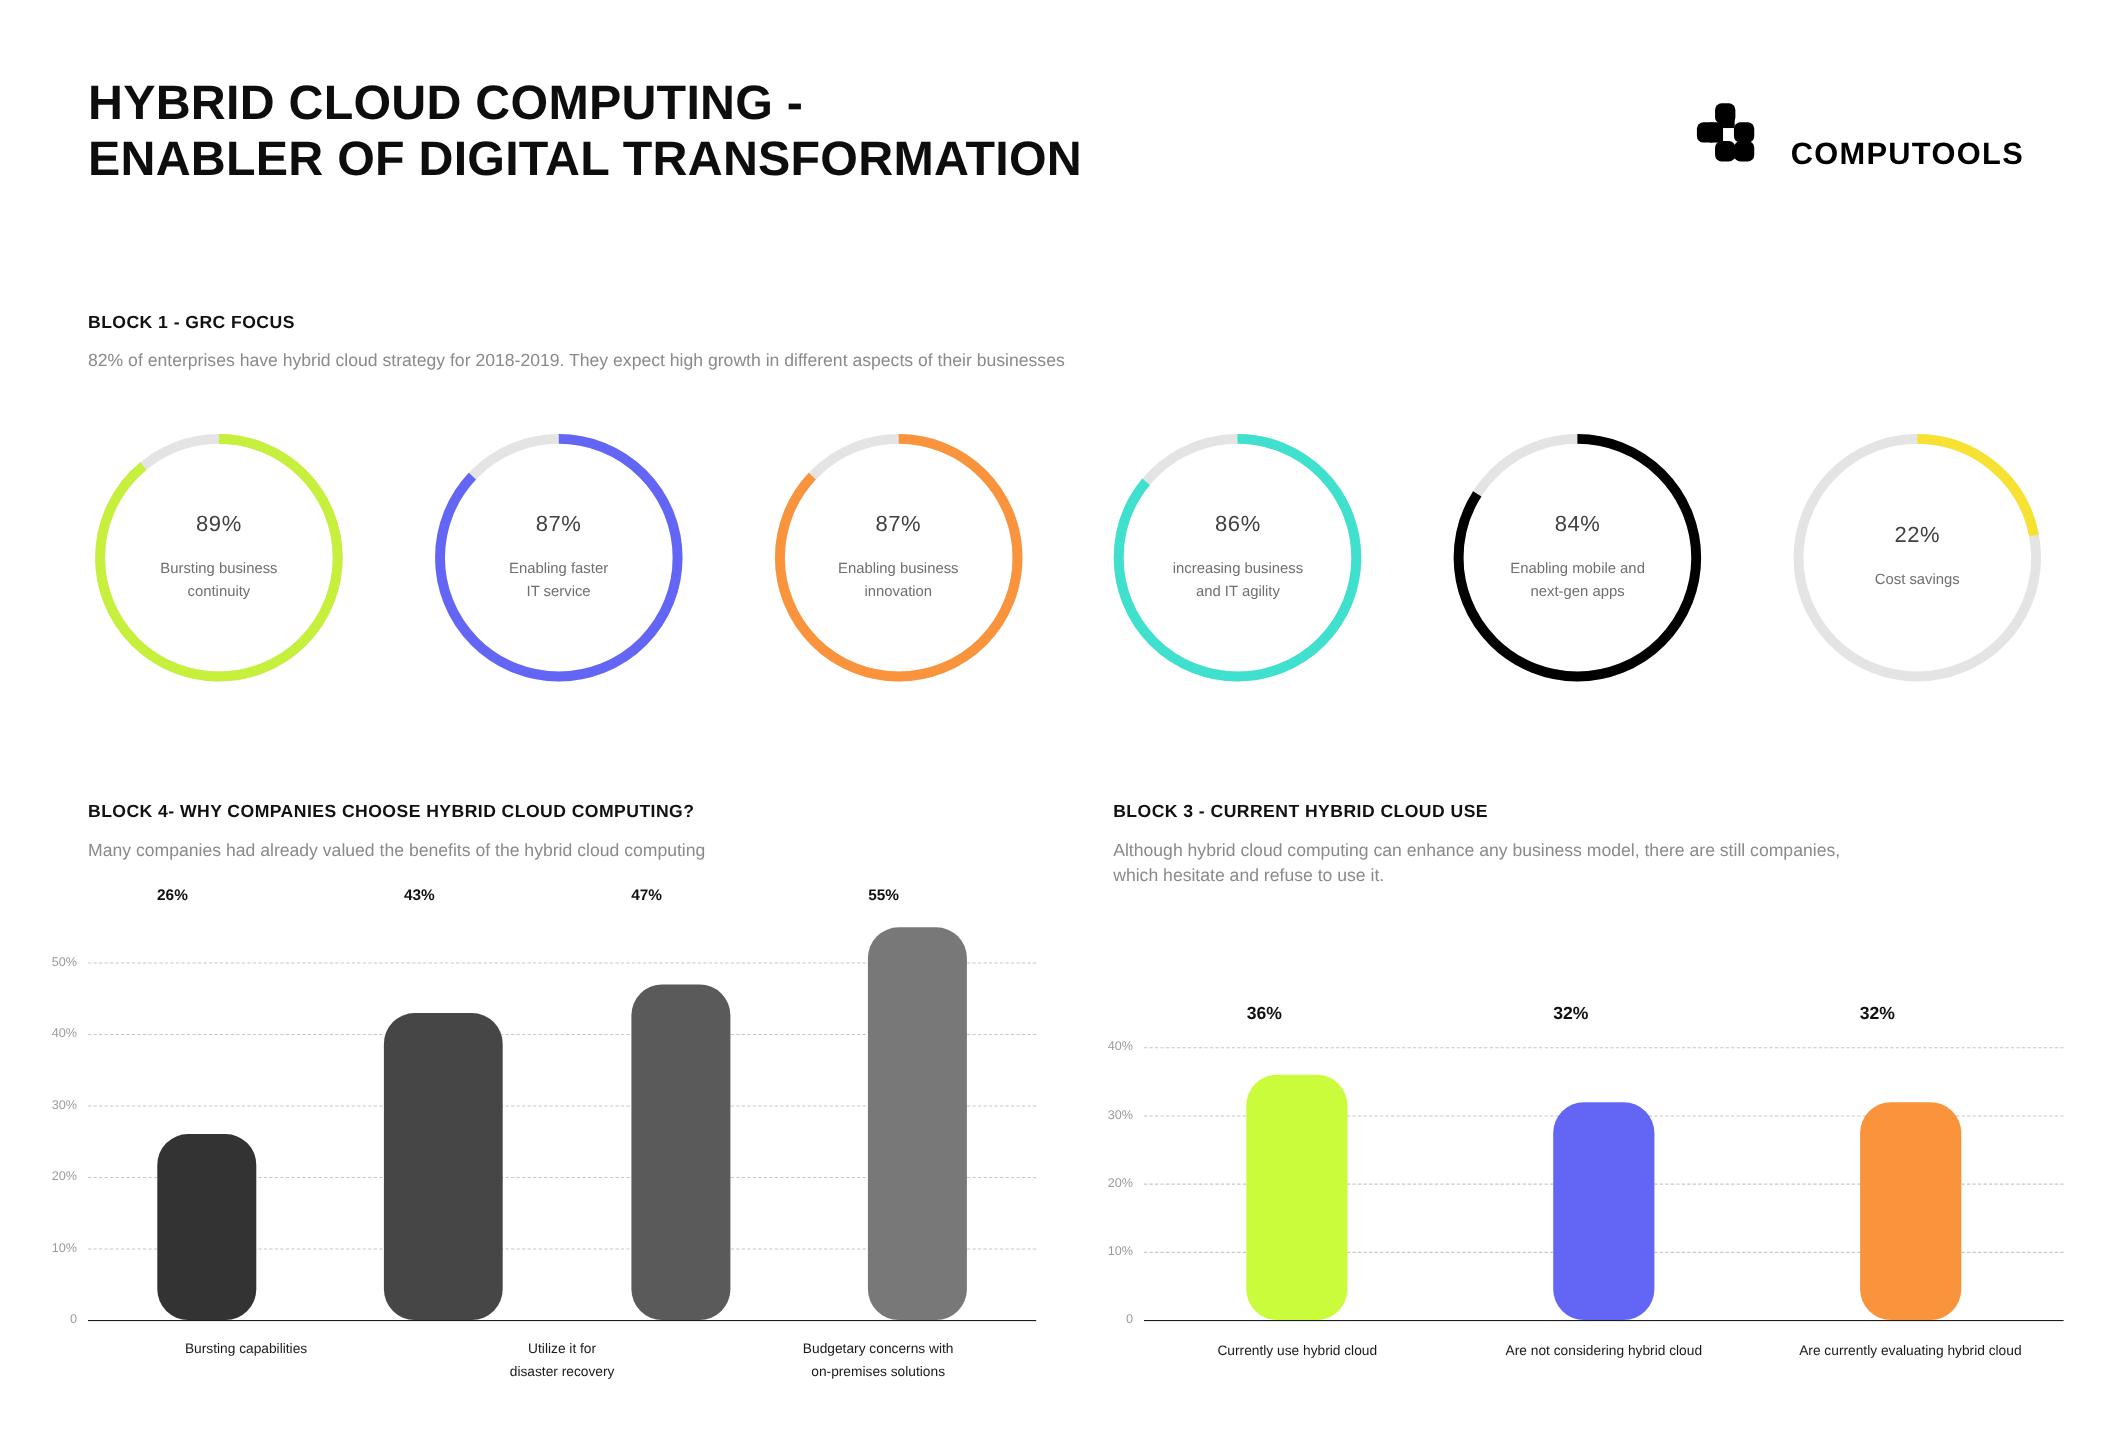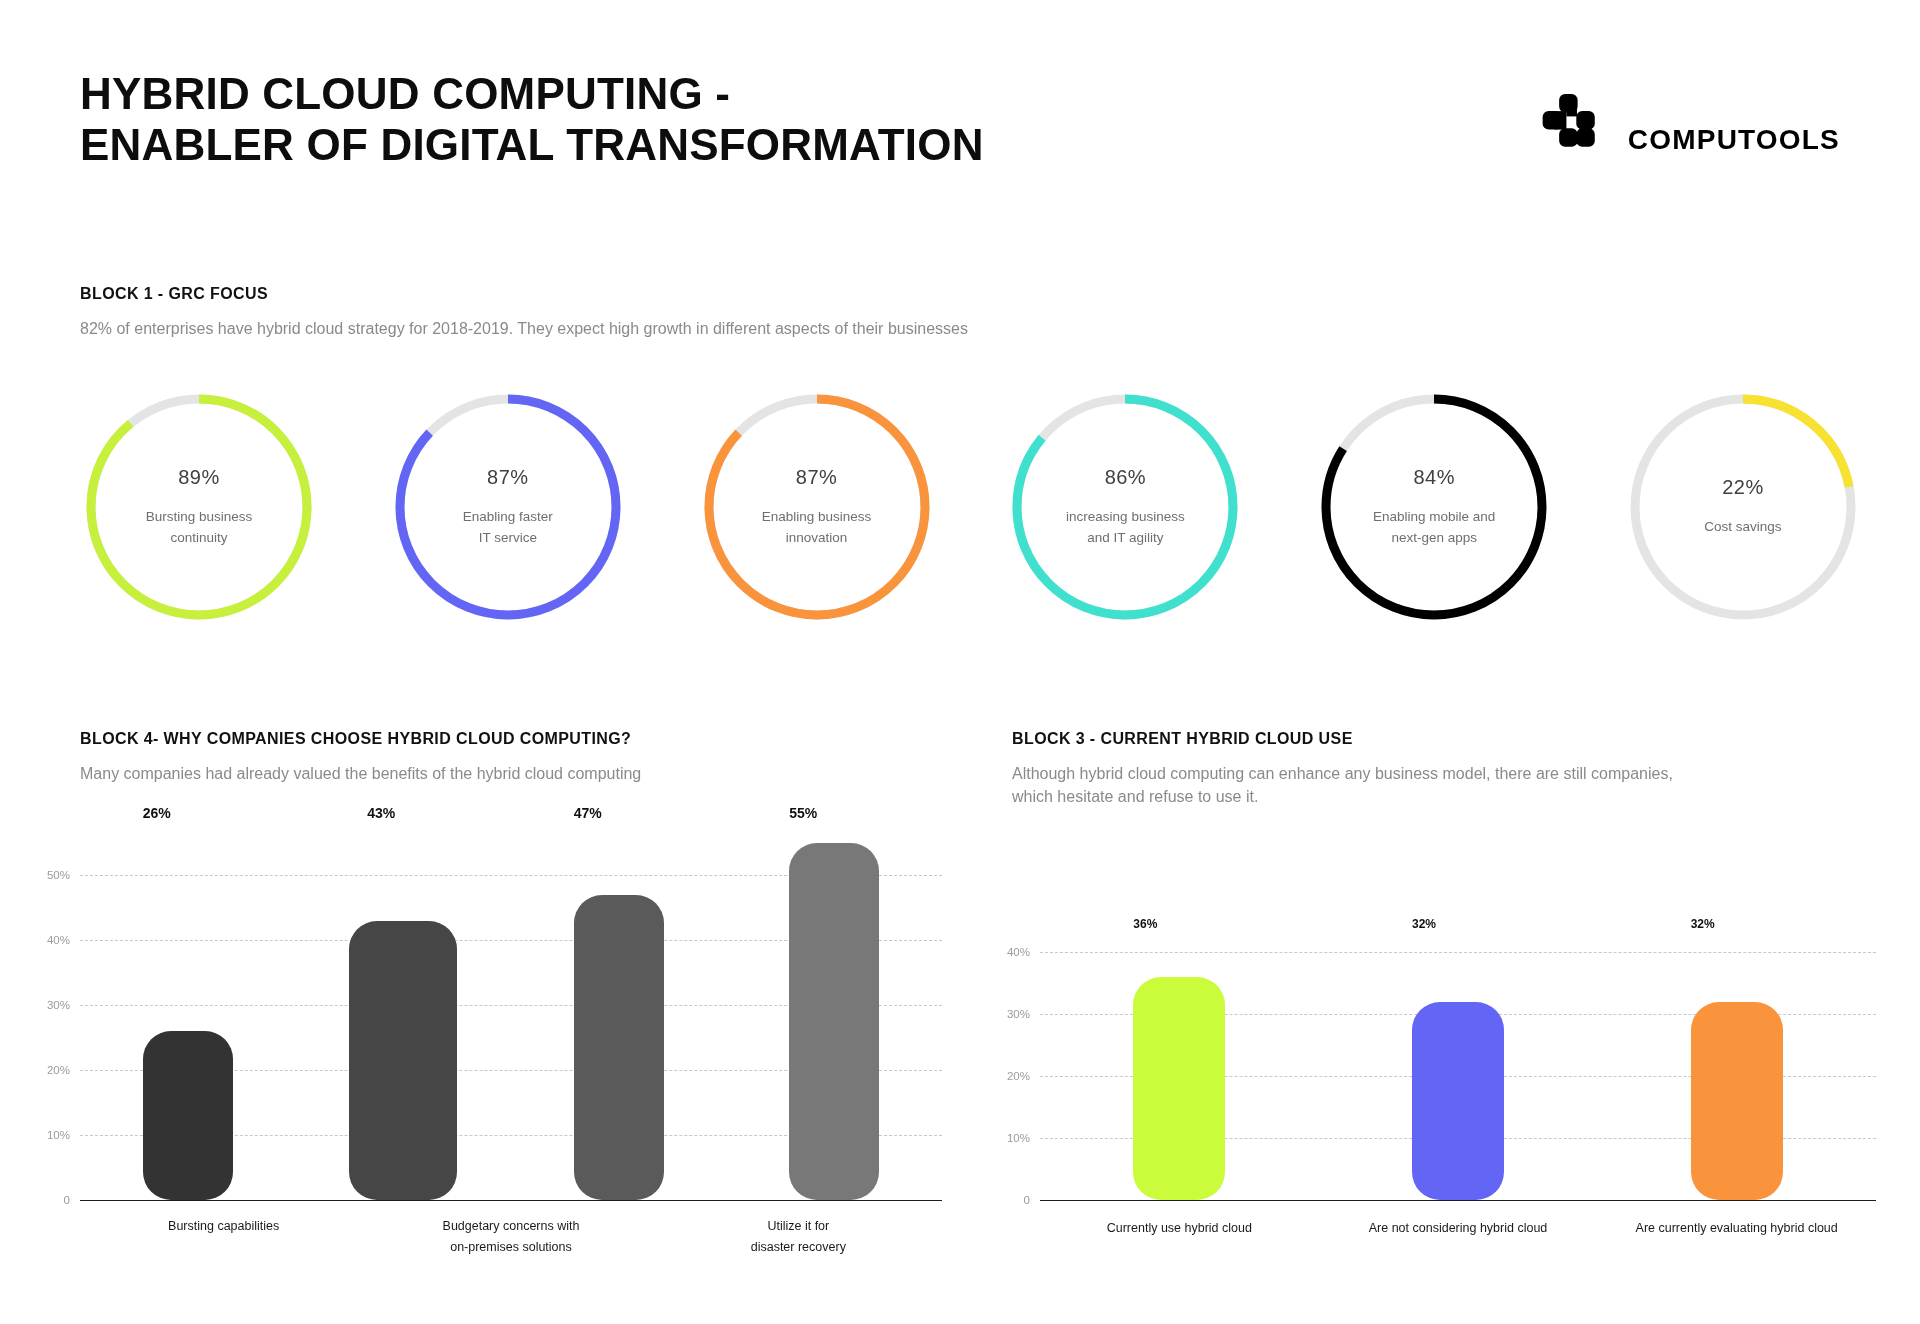--- a/index.html
+++ b/index.html
@@ -186,21 +186,21 @@
   #chart2 .bars { bottom: 0; height: 370px; }
   #chart2 .bar-rect { width: 90px; }
   #chart2 .xlabels { top: 386px; }
 
   
   #chart3 { left: 1040px; top: 940px; width: 836px; height: 260px; }
   #chart3 .plot { height: 260px; }
   #chart3 .bars { bottom: 0; height: 260px; }
   #chart3 .bar-rect { width: 92px; }
   #chart3 .xlabels { top: 278px; }
-  #chart3 .bar-value { font-weight: 700; font-size: 12px; margin-top: 47px; }
+  #chart3 .bar-value { font-weight: 700; font-size: 16px; margin-top: 47px; }
 </style>
 </head>
 <body>
 
 <div class="header">
   <h1 class="main-title">HYBRID CLOUD COMPUTING -
 ENABLER OF DIGITAL TRANSFORMATION</h1>
 
   <div class="brand">
     <span class="brand-mark">
@@ -332,24 +332,24 @@
         </div>
       </div>
       <div class="bar-slot">
         <div class="bar-rect" style="height:357.0px;background:#787878;">
           <div class="bar-value">55%</div>
         </div>
       </div>
     </div>
     <div class="xlabels">
       <div class="xlabel">Bursting capabilities</div>
+      <div class="xlabel">Utilize it for
+disaster recovery</div>
       <div class="xlabel">Budgetary concerns with
 on-premises solutions</div>
-      <div class="xlabel">Utilize it for
-disaster recovery</div>
     </div>
   </div>
 
 <div class="block3">
   <h2 class="section-title">BLOCK 3 - CURRENT HYBRID CLOUD USE</h2>
   <p class="section-sub">Although hybrid cloud computing can enhance any business model, there are still companies,
 which hesitate and refuse to use it.</p>
 </div>
 
 <div class="chart" id="chart3">

